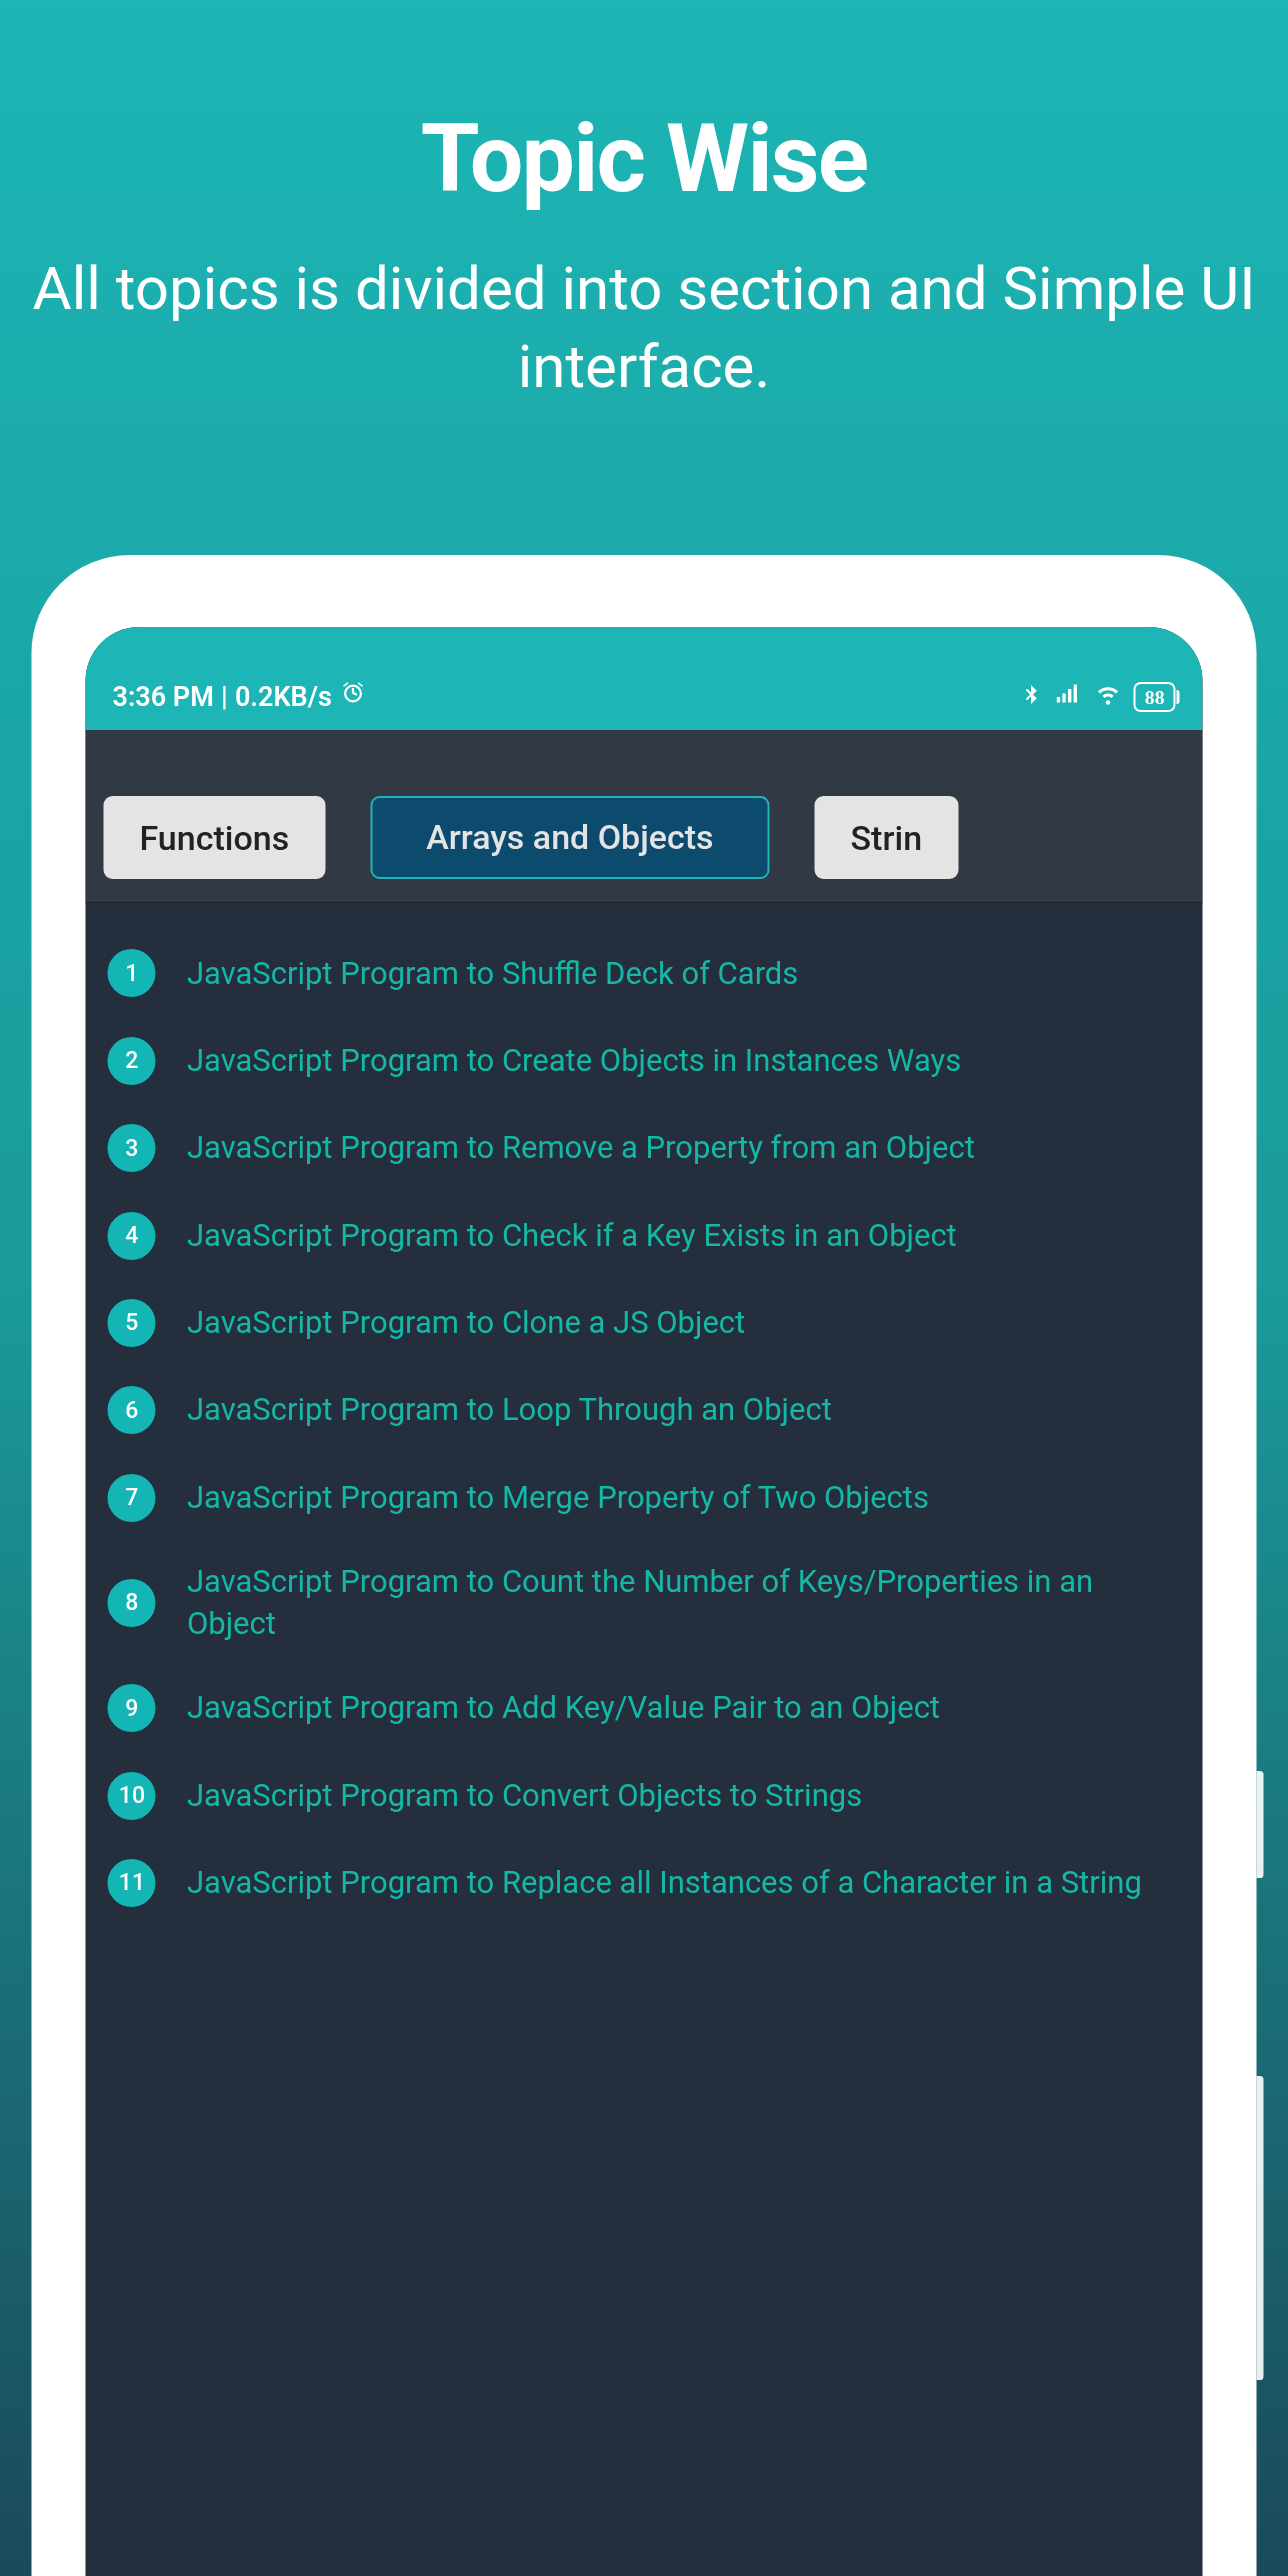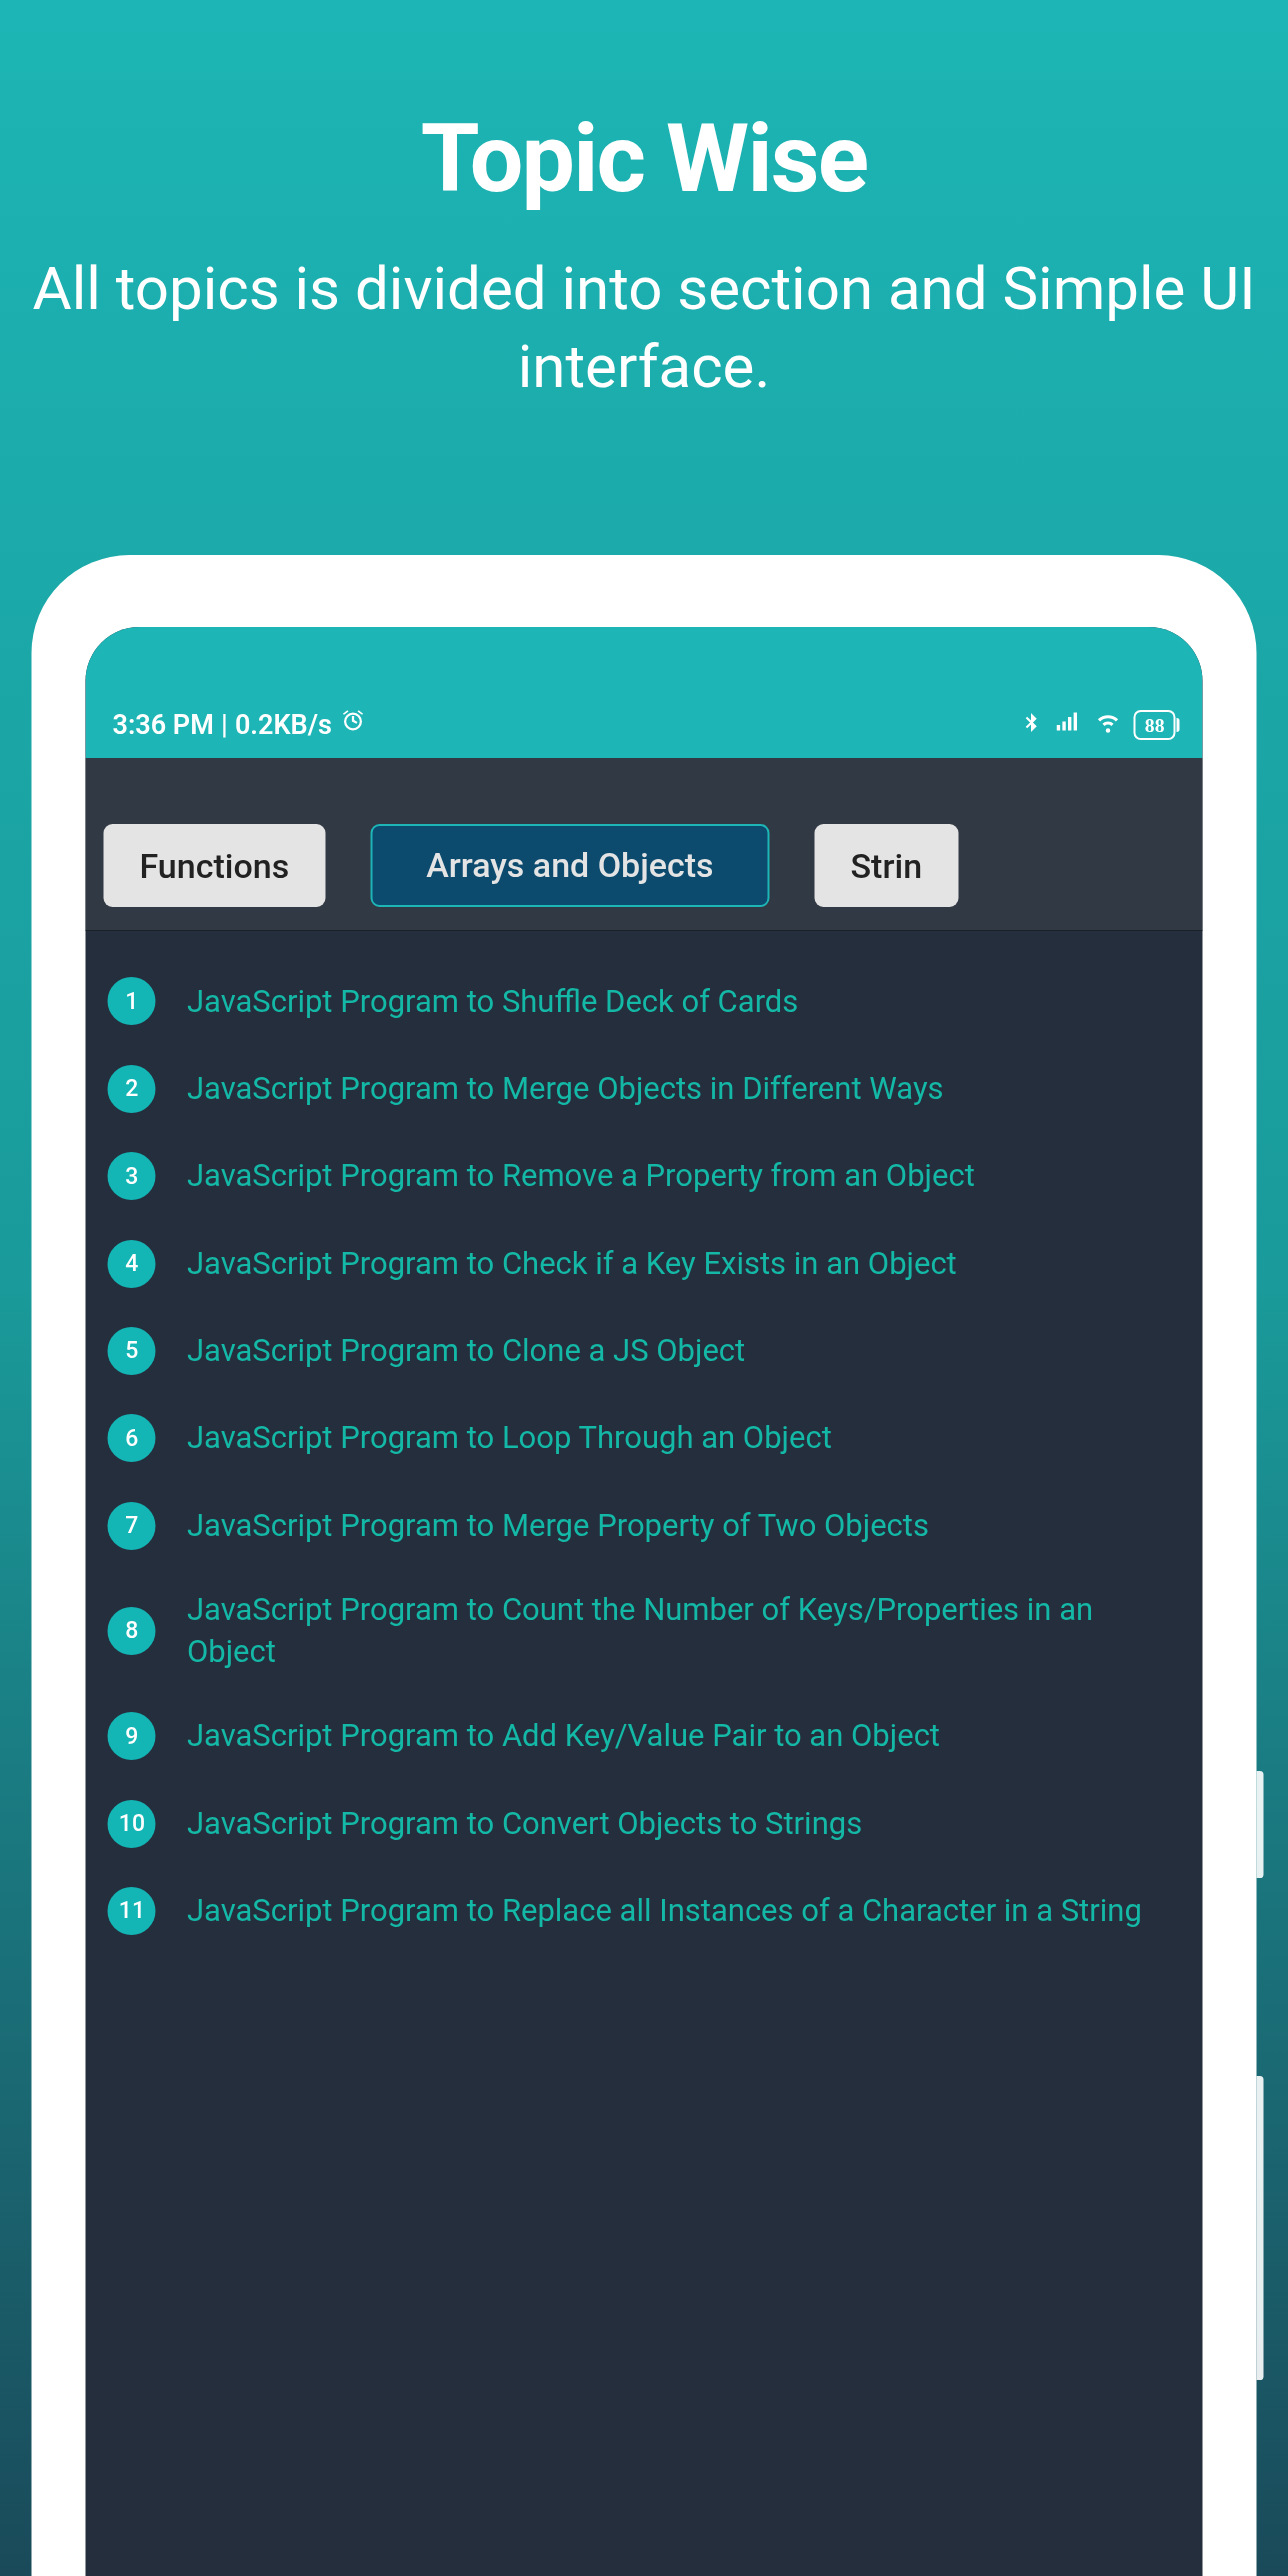--- a/index.html
+++ b/index.html
@@ -43,21 +43,21 @@
     }
     .phone-screen {
       width: 100%;
       height: 100%;
       border-radius: 54px 54px 0 0;
       overflow: hidden;
       background: #252e3d;
     }
     .status-bar {
       background: #1db5b5;
-      height: 131px;
+      height: 103px;
       display: flex;
       align-items: flex-end;
       justify-content: space-between;
       padding: 0 27px 16px 27px;
       color: #ffffff;
       font-size: 27px;
       font-weight: 600;
     }
     .status-left {
       display: flex;
@@ -206,21 +206,21 @@
         <div class="tab">Strin</div>
       </div>
 
     <div class="list-container" id="list">
         <div class="list-item">
           <div class="item-number">1</div>
           <div class="item-title">JavaScript Program to Shuffle Deck of Cards</div>
         </div>
         <div class="list-item">
           <div class="item-number">2</div>
-          <div class="item-title">JavaScript Program to Merge Objects in Different Ways</div>
+          <div class="item-title">JavaScript Program to Create Objects in Instances Ways</div>
         </div>
         <div class="list-item">
           <div class="item-number">3</div>
           <div class="item-title">JavaScript Program to Remove a Property from an Object</div>
         </div>
         <div class="list-item">
           <div class="item-number">4</div>
           <div class="item-title">JavaScript Program to Check if a Key Exists in an Object</div>
         </div>
         <div class="list-item">

